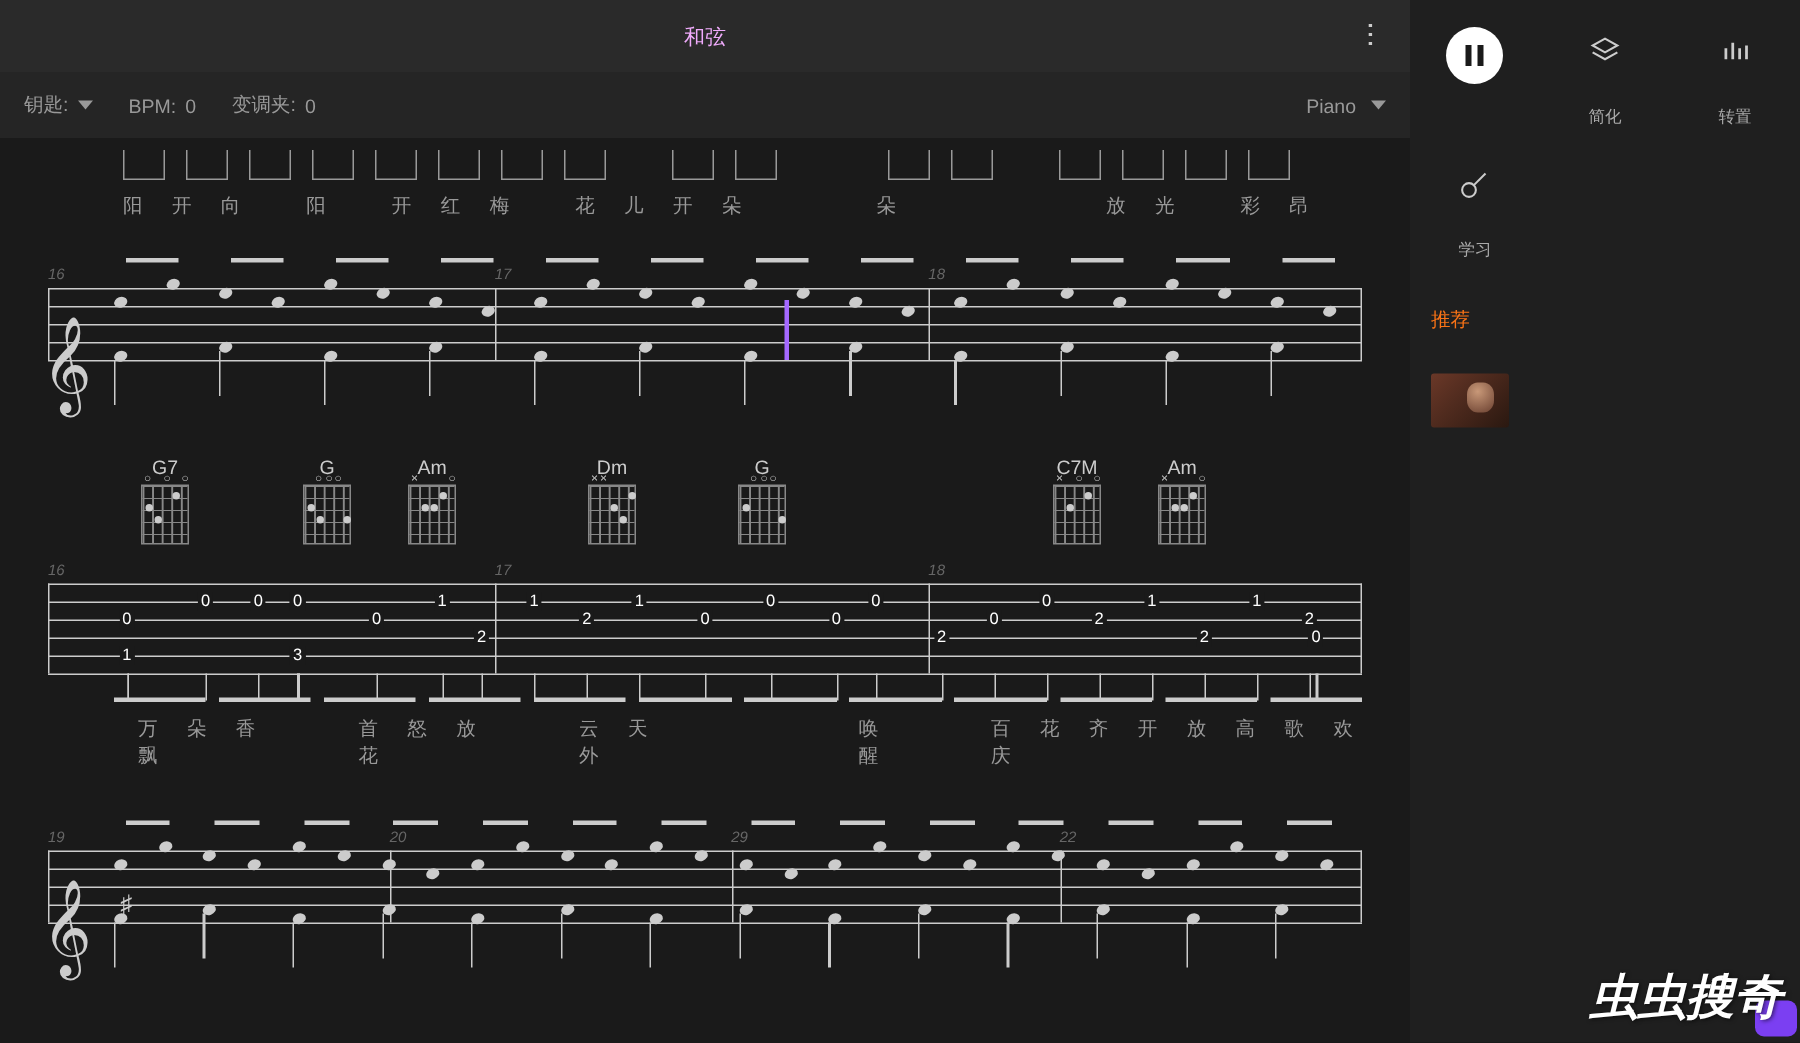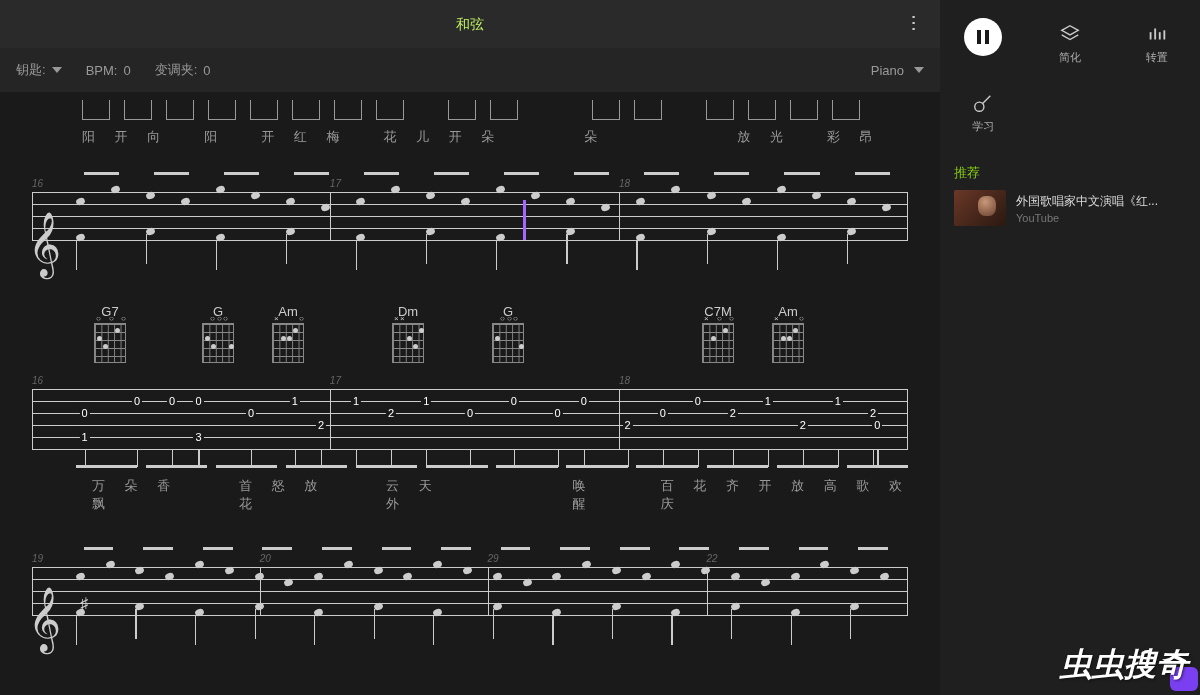--- a/index.html
+++ b/index.html
@@ -1,21 +1,21 @@
 <!DOCTYPE html>
 <html><head>
 <meta charset="utf-8">
 <style>
 *{box-sizing:border-box;margin:0;padding:0;font-family:Arial,"Microsoft YaHei",sans-serif}
 body{background:#1a1a1a;color:#ccc;width:1200px;height:695px;overflow:hidden;position:relative}
 .main{display:flex;height:100%}
 .left{flex:1;display:flex;flex-direction:column;background:#1a1a1a}
 .right{width:260px;background:#1f1f1f;display:flex;flex-direction:column}
 .tabs{height:48px;background:#2a2a2a;display:flex;align-items:center;justify-content:center;position:relative}
-.tab{padding:0 28px;height:48px;line-height:48px;color:#bef264;font-size:14px;cursor:pointer}
+.tab{padding:0 28px;height:48px;line-height:48px;color:#f0abfc;font-size:14px;cursor:pointer}
 .tab.active{color:#fff;border-bottom:2px solid #fff}
 .more-dots{position:absolute;right:16px;color:#ccc;font-size:18px;cursor:pointer;letter-spacing:2px;transform:rotate(90deg)}
 .toolbar{height:44px;background:#252525;display:flex;align-items:center;padding:0 16px;color:#999;font-size:13px;gap:24px}
 .toolbar-item{display:flex;align-items:center;gap:6px}
 .chev{display:inline-block;width:0;height:0;border-left:5px solid transparent;border-right:5px solid transparent;border-top:6px solid #999}
 .toolbar-right{margin-left:auto;display:flex;align-items:center;gap:10px}
 .score{flex:1;overflow:hidden;background:#1a1a1a;padding:0 16px;position:relative}
 .lyrics-row{display:flex;gap:36px;color:#999;font-size:13px;margin:8px 0 4px;padding-left:66px}
 .lyrics-row span{letter-spacing:8px}
 .chord-row{display:flex;gap:38px;padding-left:78px;margin:18px 0 6px;align-items:flex-start}
@@ -38,26 +38,26 @@
 .beam{position:absolute;height:3px;background:#ccc}
 .fret{position:absolute;color:#fff;font-size:11px;background:#1a1a1a;padding:0 2px;transform:translate(-50%,-50%)}
 .boxes-row{display:flex;gap:14px;padding-left:66px;margin-top:8px}
 .lbox{width:28px;height:20px;border:1px solid #999;border-top:none}
 .video{width:260px;height:146px;background:linear-gradient(135deg,#3a2818 0%,#241810 50%,#1a1208 100%);position:relative;overflow:hidden}
 .video-overlay{position:absolute;bottom:8px;left:8px;color:#fff;font-size:10px;background:rgba(0,0,0,0.5);padding:2px 4px}
 .video-logo{position:absolute;top:6px;left:8px;color:#fff;font-size:9px}
 .video-logo2{position:absolute;top:6px;right:8px;color:#f0c060;font-size:9px}
 .performer{position:absolute;right:30px;top:20px;width:90px;height:110px;background:radial-gradient(circle at 40% 25%,#d4a888 0%,#8a6050 30%,#4a2818 60%);border-radius:45% 45% 20% 20%}
 .controls{padding:18px 0;display:grid;grid-template-columns:repeat(3,1fr);gap:22px 0}
-.ctrl{display:flex;flex-direction:column;align-items:center;gap:0;color:#aaa;font-size:11px;cursor:pointer}
+.ctrl{display:flex;flex-direction:column;align-items:center;gap:20px;color:#aaa;font-size:11px;cursor:pointer}
 .ctrl-icon{width:32px;height:32px;display:flex;align-items:center;justify-content:center;font-size:18px;color:#ccc}
 .pause-btn{width:38px;height:38px;border-radius:50%;background:#fff;display:flex;align-items:center;justify-content:center}
 .pause-btn span{display:inline-block;width:4px;height:14px;background:#1a1a1a;margin:0 2px}
 .rec-section{padding:12px 14px}
-.rec-title{color:#84cc16;font-size:13px;margin-bottom:8px}
+.rec-title{color:#f97316;font-size:13px;margin-bottom:27px}
 .rec-item{display:flex;gap:10px;align-items:center;cursor:pointer}
 .rec-thumb{width:52px;height:36px;background:linear-gradient(135deg,#6a3828,#2a1810);border-radius:2px;position:relative;overflow:hidden}
 .rec-thumb::after{content:"";position:absolute;right:10px;top:6px;width:18px;height:20px;background:radial-gradient(circle at 40% 30%,#c89878,#6a4030);border-radius:40%}
 .rec-info{flex:1;overflow:hidden}
 .rec-name{color:#ddd;font-size:12px;white-space:nowrap;overflow:hidden;text-overflow:ellipsis}
 .rec-src{color:#777;font-size:11px;margin-top:2px}
 .watermark{position:absolute;bottom:8px;right:12px;color:#fff;font-size:32px;font-weight:bold;font-style:italic;text-shadow:1px 1px 3px rgba(0,0,0,0.6);z-index:10}
 .chat-bubble{position:absolute;bottom:4px;right:2px;width:28px;height:24px;background:#7b3ff2;border-radius:6px;z-index:9}
 </style>
 </head>
@@ -544,22 +544,18 @@
               <path d="M11 13L20 4"></path>
             </svg>
           </div>
           <span>学习</span>
         </div>
   </div>
   <div class="rec-section">
     <div class="rec-title">推荐</div>
     <div class="rec-item">
       <div class="rec-thumb"></div>
-      <div class="rec-info">
-        <div class="rec-name">外国歌唱家中文演唱《红...</div>
-        <div class="rec-src">YouTube</div>
-      </div>
     </div>
   </div>
 </div>
 </div>
 <div class="chat-bubble"></div>
 <div class="watermark">虫虫搜奇</div>
 
 </body></html>

